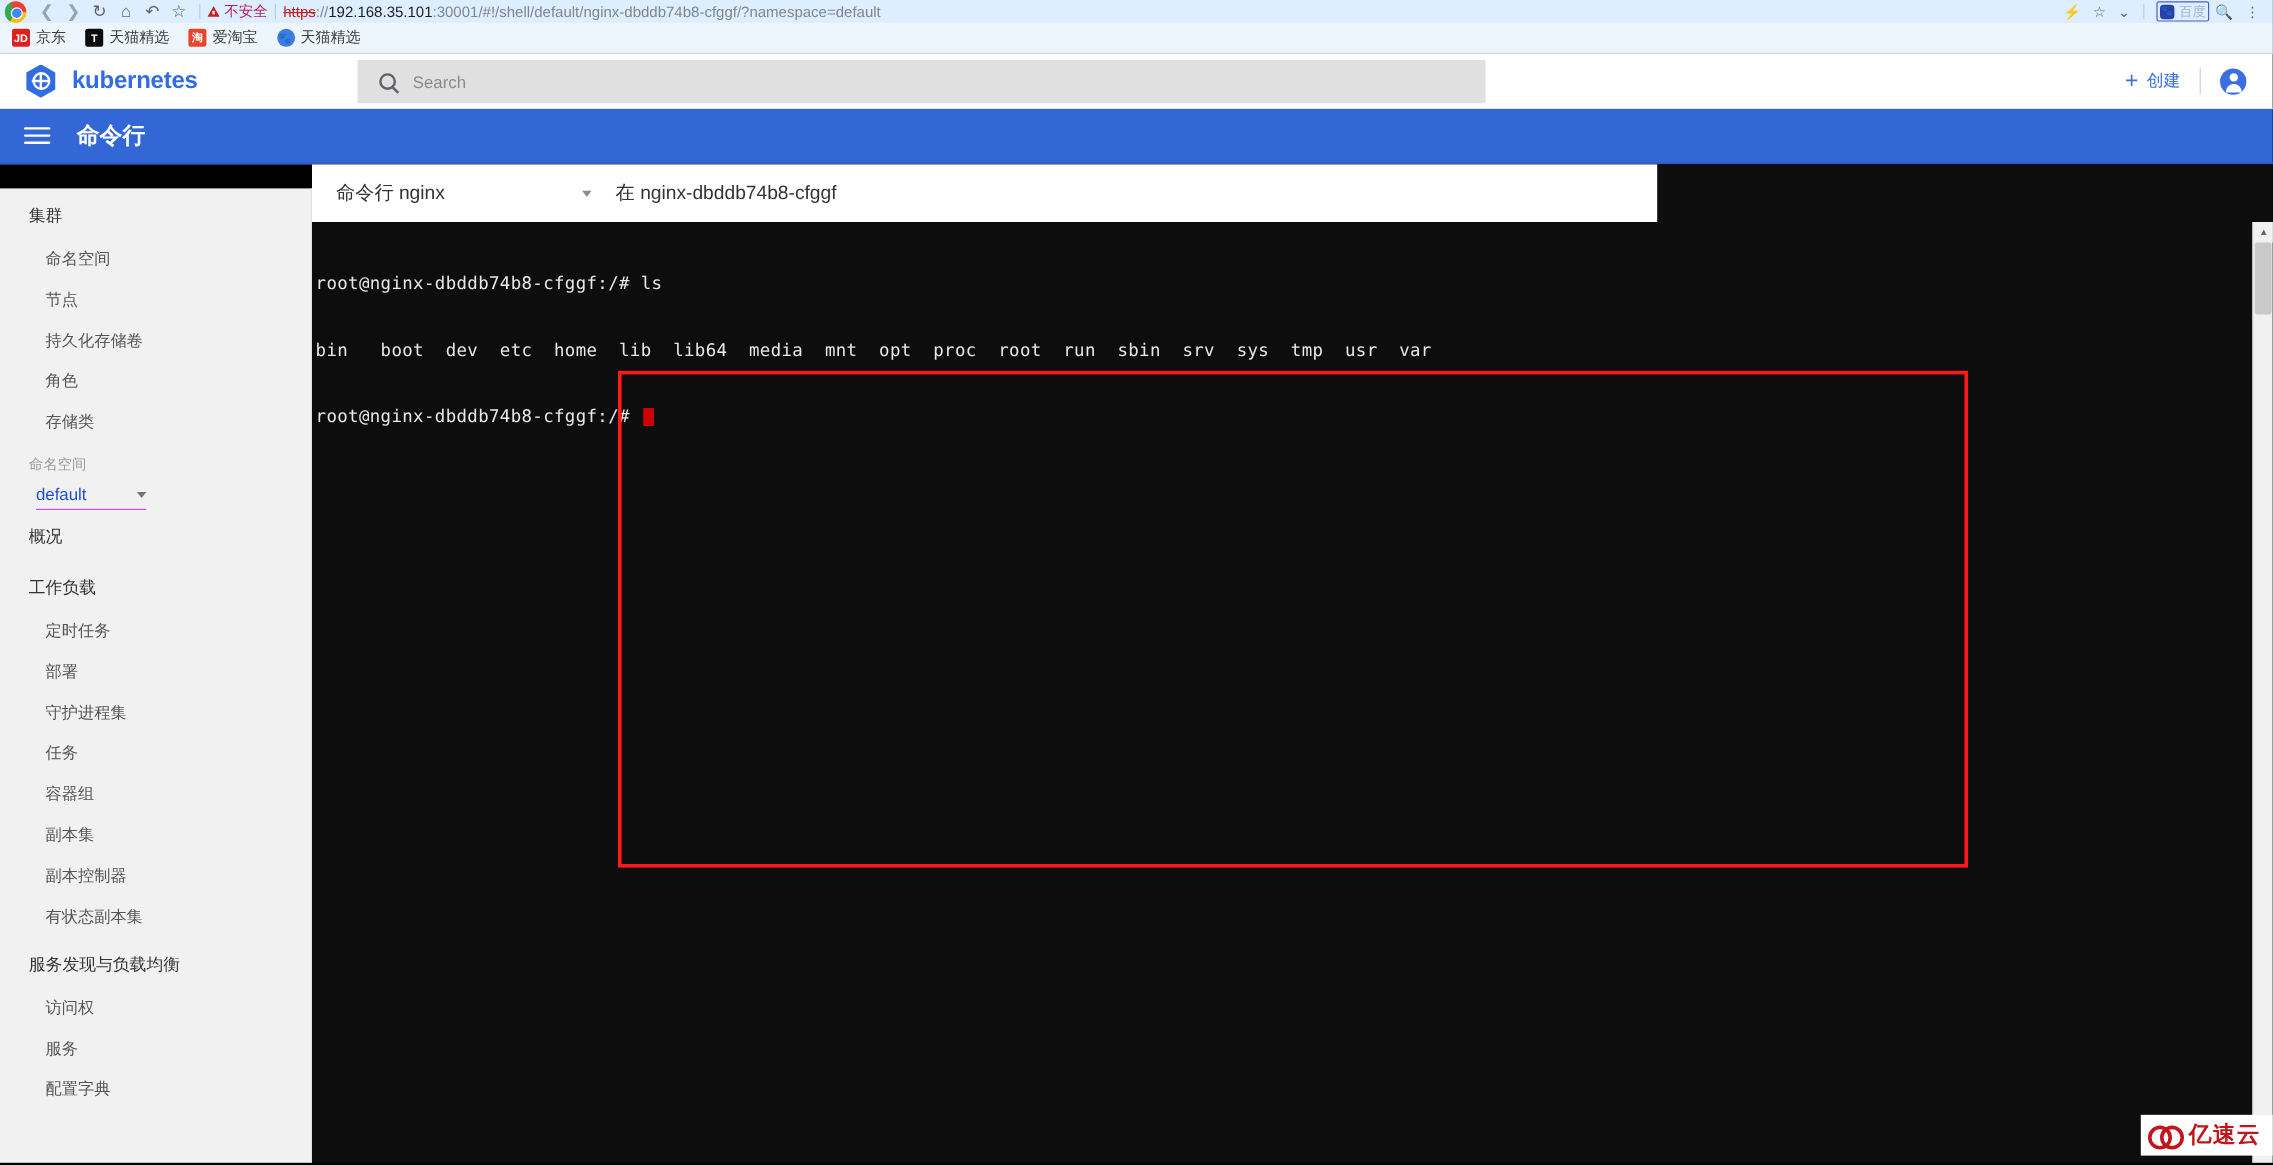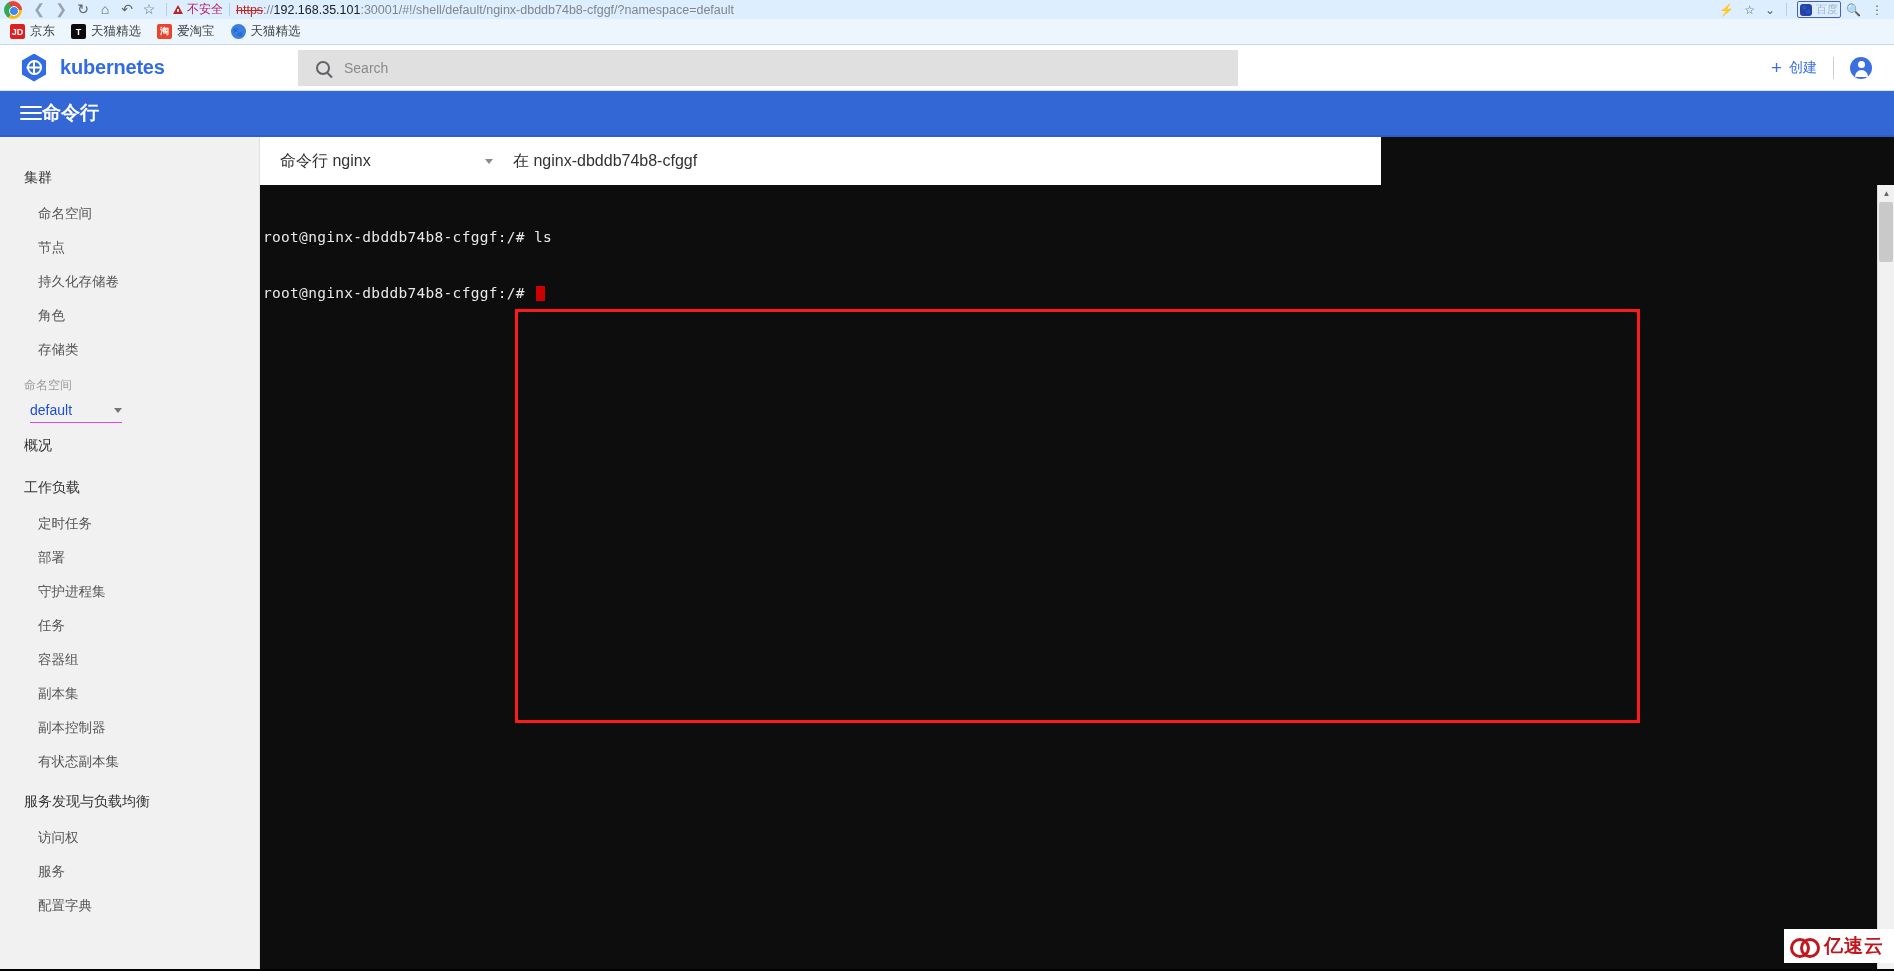--- a/index.html
+++ b/index.html
@@ -128,34 +128,35 @@
     width:22px;height:22px;border-radius:50%;background:#3b6fe0;position:relative;flex:none;
   }
   .avatar-ico::before{content:"";position:absolute;left:50%;top:4px;width:7px;height:7px;
     border-radius:50%;background:#fff;margin-left:-3.5px;}
   .avatar-ico::after{content:"";position:absolute;left:50%;bottom:2px;width:13px;height:7px;
     border-radius:7px 7px 0 0;background:#fff;margin-left:-6.5px;}
 
   
   #blue-toolbar {
     height: 46px; background: #3367d6;
-    display:flex; align-items:center; padding-left: 20px;
+    display:flex; align-items:center; gap:22px; padding-left: 20px;
     border-bottom: 2px solid #2f5fc4;
   }
   .hamburger { width:22px; flex:none; cursor:pointer; }
   .hamburger span { display:block;height:2px;background:#fff;margin:4px 0;border-radius:1px; }
   #toolbar-title { color:#fff; font-size:19px; font-weight:600; }
 
   
   #app-body { display:flex; height: calc(971px - 19px - 26px - 46px - 48px); }
 
   #sidebar {
     width: 260px; background: #f1f1f1; flex:none;
-    padding-top: 18px; overflow:hidden;
+    overflow:hidden;
     border-right:1px solid #e0e0e0;
+    margin-top:20px;
   }
   .nav-group-title {
     font-size: 14px; color:#333; padding: 14px 0 10px 24px; font-weight:400;
   }
   .nav-sub-title {
     font-size: 12px; color:#9a9a9a; padding: 10px 0 2px 24px;
   }
   .nav-item {
     font-size: 13.5px; color:#555; padding: 8px 0 8px 38px; cursor:pointer;
   }
@@ -366,20 +367,21 @@
           <span>命令行 nginx</span>
           <span class="caret-sm"></span>
         </div>
         <div id="shell-target"><span>在</span>
           <span>nginx-dbddb74b8-cfggf</span>
         </div>
       </div>
 
       <div id="terminal">
         <div class="term-line">root@nginx-dbddb74b8-cfggf:/# ls</div>
+        <div class="term-line">bin   boot  dev  etc  home  lib  lib64  media  mnt  opt  proc  root  run  sbin  srv  sys  tmp  usr  var</div>
         <div class="term-line"><span>root@nginx-dbddb74b8-cfggf:/# </span><span class="cursor"></span></div>
       </div>
 
       <div id="term-scrollbar">
         <div class="sb-arrow">▲</div>
         <div id="sb-thumb"></div>
       </div>
 
       <div id="red-annotation"></div>
     </div>

